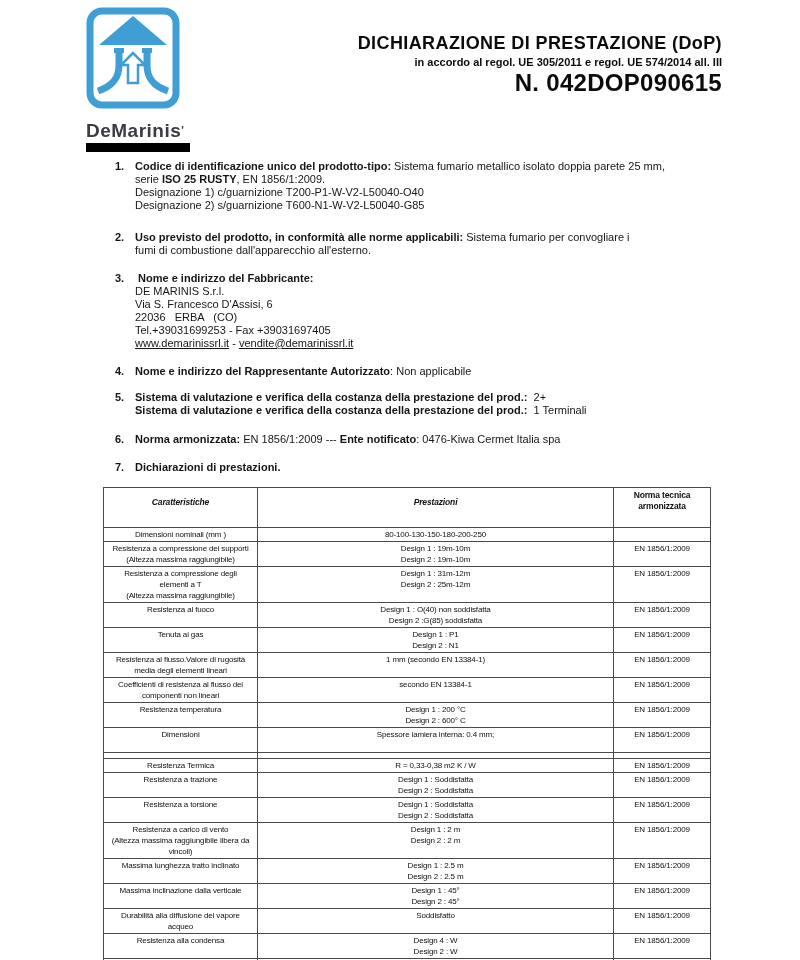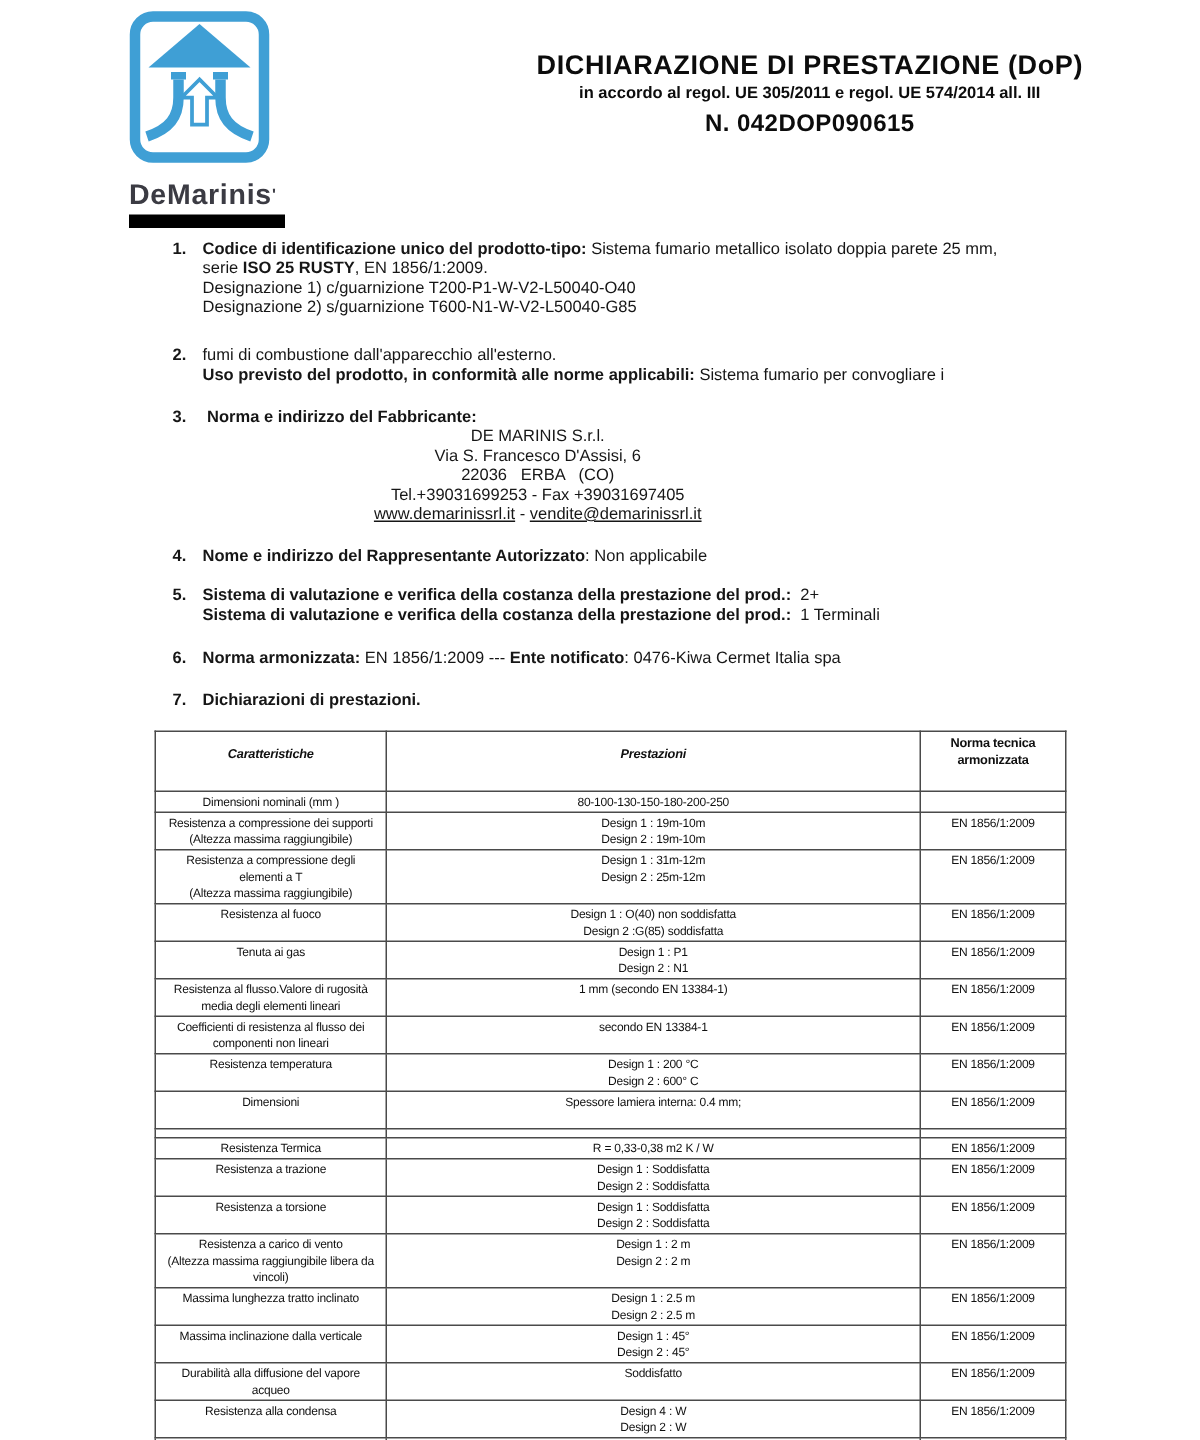--- a/index.html
+++ b/index.html
@@ -9,36 +9,36 @@
 
   
   .logo-block{position:absolute;left:86px;top:7px;width:110px;}
   .logo-svg{display:block;}
   .brand-row{margin-top:12px;font-size:19px;font-weight:bold;color:#3b3b43;
              letter-spacing:.5px;line-height:19px;white-space:nowrap;}
   .brand-mark{font-size:11px;vertical-align:top;}
   .brand-bar{width:104px;height:9px;background:#000;margin-top:3px;}
 
   
-  .title-block{position:absolute;top:33px;right:78px;text-align:center;color:#0c0c0c;}
+  .title-block{position:absolute;top:33px;right:78px;text-align:right;color:#0c0c0c;}
   .doc-title{font-size:18px;font-weight:bold;letter-spacing:.4px;line-height:21px;white-space:nowrap;}
   .doc-subtitle{font-size:11px;font-weight:bold;line-height:16px;white-space:nowrap;}
-  .doc-number{font-size:16px;font-weight:bold;letter-spacing:.3px;line-height:24px;margin-top:1px;}
+  .doc-number{font-size:24px;font-weight:bold;letter-spacing:.3px;line-height:24px;margin-top:1px;}
 
   
   .items{position:absolute;top:160px;left:115px;right:72px;font-size:11px;line-height:13px;}
   .item{display:flex;margin-bottom:15px;}
   .item .num{width:20px;flex:0 0 20px;font-weight:bold;}
   .item .body{flex:1;}
   .item b{font-weight:bold;}
   .mb-lg{margin-bottom:19px;}
   .mb-sm{margin-bottom:13px;}
   .mb-md{margin-bottom:16px;}
   .pre{white-space:pre-wrap;}
-  .address{width:447px;text-align:center;}
+  .address{width:447px;}
   .address .ln{line-height:13px;}
   a.doclink{color:#161616;text-decoration:underline;cursor:pointer;}
 
   
   .dop-table{position:absolute;top:487px;left:103px;border-collapse:collapse;
              table-layout:fixed;width:607px;font-size:8px;line-height:11px;
              letter-spacing:-.15px;color:#101010;}
   .dop-table td,.dop-table th{border:1px solid #4a4a4a;vertical-align:top;
              padding:1px 1px;text-align:center;overflow:visible;}
   .dop-table th{font-size:8.5px;font-weight:bold;}
@@ -81,29 +81,29 @@
         <div class="ln"><b>Codice di identificazione unico del prodotto-tipo:</b><span> Sistema fumario metallico isolato doppia parete 25 mm,</span></div>
         <div class="ln"><span>serie </span><b>ISO 25 RUSTY</b><span>, EN 1856/1:2009.</span></div>
         <div class="ln">Designazione 1) c/guarnizione T200-P1-W-V2-L50040-O40</div>
         <div class="ln">Designazione 2) s/guarnizione T600-N1-W-V2-L50040-G85</div>
       </div>
     </div>
 
     <div class="item">
       <span class="num">2.</span>
       <div class="body">
+        <div class="ln"><b>Uso previsto del prodotto, in conformità alle norme applicabili:</b><span> Sistema fumario per convogliare i</span></div>
         <div class="ln">fumi di combustione dall'apparecchio all'esterno.</div>
-        <div class="ln"><b>Uso previsto del prodotto, in conformità alle norme applicabili:</b><span> Sistema fumario per convogliare i</span></div>
       </div>
     </div>
 
     <div class="item">
       <span class="num">3.</span>
       <div class="body">
-        <div class="ln"><b class="pre"> Norma e indirizzo del Fabbricante:</b></div>
+        <div class="ln"><b class="pre"> Nome e indirizzo del Fabbricante:</b></div>
         <div class="address">
           <div class="ln">DE MARINIS S.r.l.</div>
           <div class="ln">Via S. Francesco D'Assisi, 6</div>
           <div class="ln pre">22036   ERBA   (CO)</div>
           <div class="ln">Tel.+39031699253 - Fax +39031697405</div>
           <div class="ln"><a class="doclink">www.demarinissrl.it</a><span class="pre"> - </span><a class="doclink">vendite@demarinissrl.it</a></div>
         </div>
       </div>
     </div>
 

